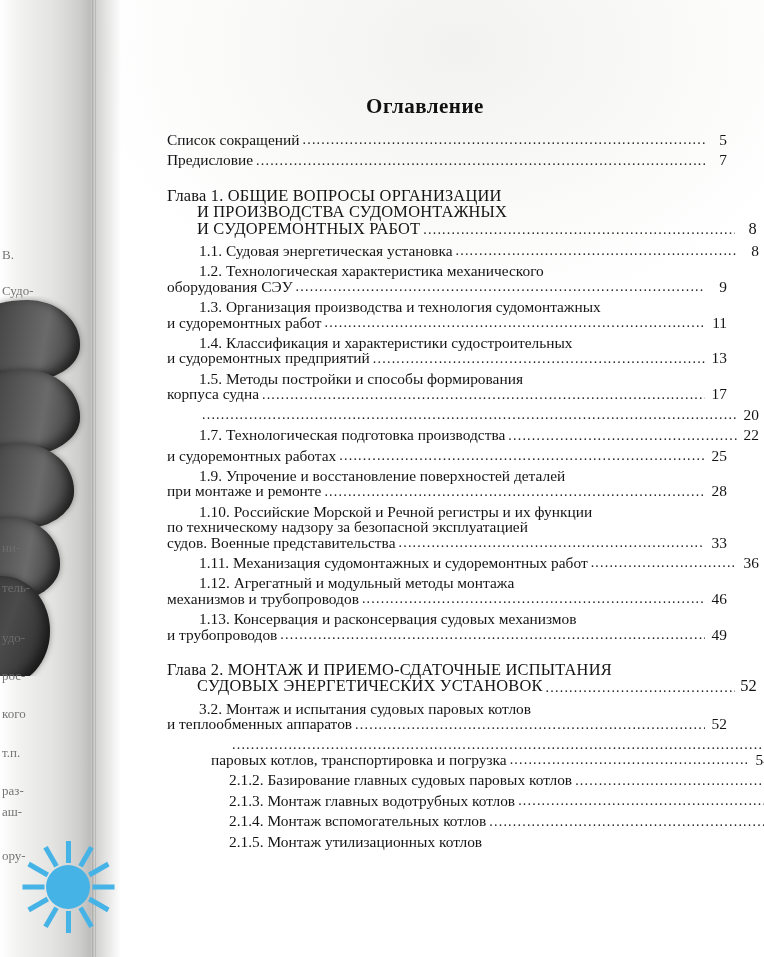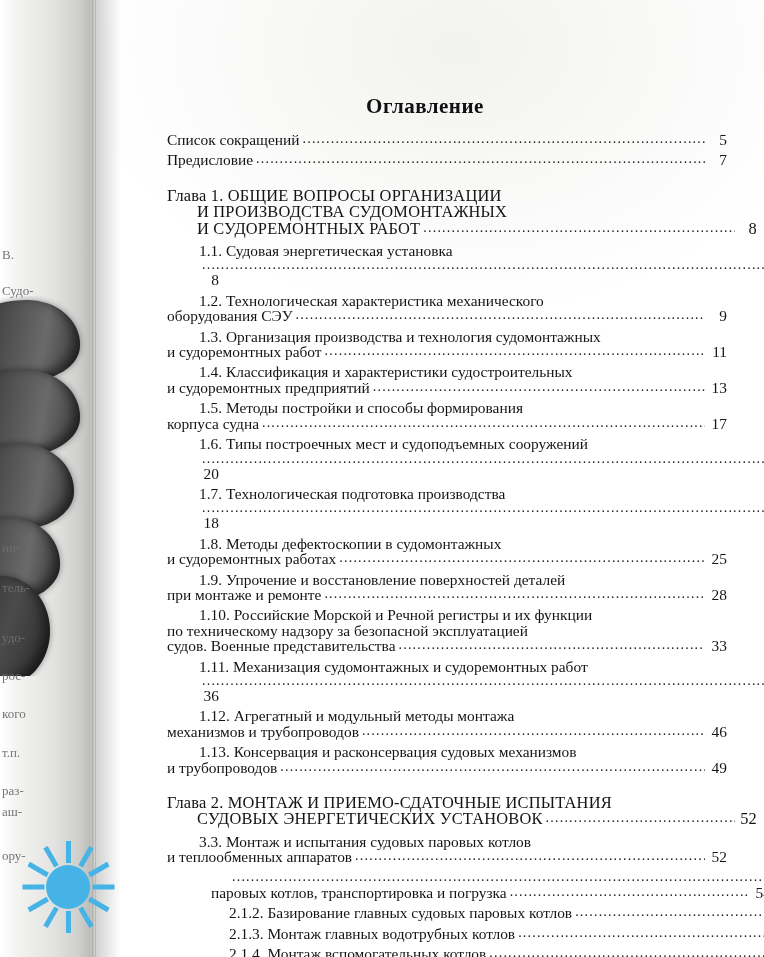--- a/index.html
+++ b/index.html
@@ -106,21 +106,21 @@
   }
 
   .entry {
     display: block;
     position: relative;
     margin: 0;
     padding: 0;
   }
   .row {
     display: flex;
-    align-items: flex-start;
+    align-items: flex-end;
     width: 100%;
   }
   .label { white-space: nowrap; }
   .dots {
     flex: 1 1 auto;
     overflow: hidden;
     white-space: nowrap;
     color: #222;
     margin: 0 2px 0 3px;
     letter-spacing: 1.2px;
@@ -128,21 +128,21 @@
     line-height: 1;
   }
   .page {
     white-space: nowrap;
     text-align: right;
     min-width: 20px;
   }
 
   
   .lvl0 { margin-left: 0px; }
-  .lvl1 { margin-left: 32px; flex-direction: column; }
+  .lvl1 { margin-left: 32px; }
   .lvl2 { margin-left: 62px; }
   .hang0 { margin-left: 30px; }  
   .hang1 { margin-left: 0px; }
   .hang2 { margin-left: 44px; }
 
   .chapter {
     font-size: 16.4px;
     letter-spacing: 0.2px;
   }
   .gap-sm { height: 9px; }
@@ -295,38 +295,34 @@
           </div>
           <div class="row hang1">
             <span class="label">корпуса судна</span>
             <span class="dots">............................................................................................................................................</span>
             <span class="page">17</span>
           </div>
         </div>
         <div class="gap-sm" style="height: 5px;"></div>
         <div class="entry">
           <div class="row lvl1">
-            <span class="label">1.6. Типы построечных мест и судоподъемных сооружений</span>
             <span class="dots">............................................................................................................................................</span>
             <span class="page">20</span>
           </div>
         </div>
         <div class="gap-sm" style="height: 5px;"></div>
         <div class="entry">
           <div class="row lvl1">
             <span class="label">1.7. Технологическая подготовка производства</span>
             <span class="dots">............................................................................................................................................</span>
-            <span class="page">18</span>
-          </div>
-        </div>
-        <div class="gap-sm" style="height: 5px;"></div>
-        <div class="entry">
-          <div class="row lvl1">
-            <span class="label">1.8. Методы дефектоскопии в судомонтажных</span>
-          </div>
+            <span class="page">22</span>
+          </div>
+        </div>
+        <div class="gap-sm" style="height: 5px;"></div>
+        <div class="entry">
           <div class="row hang1">
             <span class="label">и судоремонтных работах</span>
             <span class="dots">............................................................................................................................................</span>
             <span class="page">25</span>
           </div>
         </div>
         <div class="gap-sm" style="height: 5px;"></div>
         <div class="entry">
           <div class="row lvl1">
             <span class="label">1.9. Упрочение и восстановление поверхностей деталей</span>
@@ -388,21 +384,21 @@
           </div>
           <div class="row hang0">
             <span class="label">СУДОВЫХ ЭНЕРГЕТИЧЕСКИХ УСТАНОВОК</span>
             <span class="dots">............................................................................................................................................</span>
             <span class="page">52</span>
           </div>
         </div>
         <div class="gap-sm" style="height: 6px;"></div>
         <div class="entry">
           <div class="row lvl1">
-            <span class="label">3.3. Монтаж и испытания судовых паровых котлов</span>
+            <span class="label">3.2. Монтаж и испытания судовых паровых котлов</span>
           </div>
           <div class="row hang1">
             <span class="label">и теплообменных аппаратов</span>
             <span class="dots">............................................................................................................................................</span>
             <span class="page">52</span>
           </div>
         </div>
         <div class="gap-sm" style="height: 5px;"></div>
         <div class="entry">
           <div class="row lvl2">

